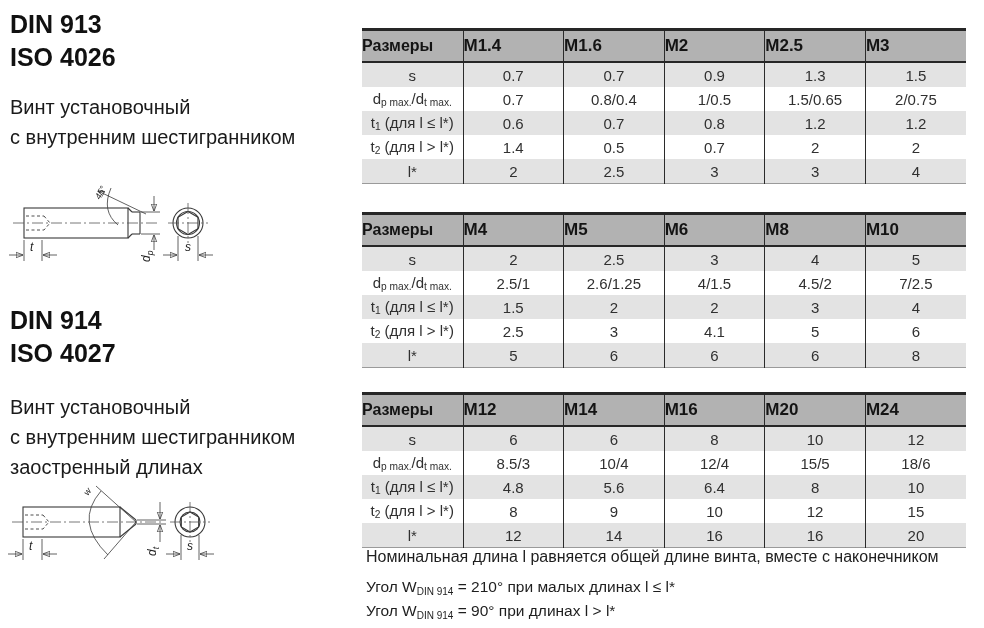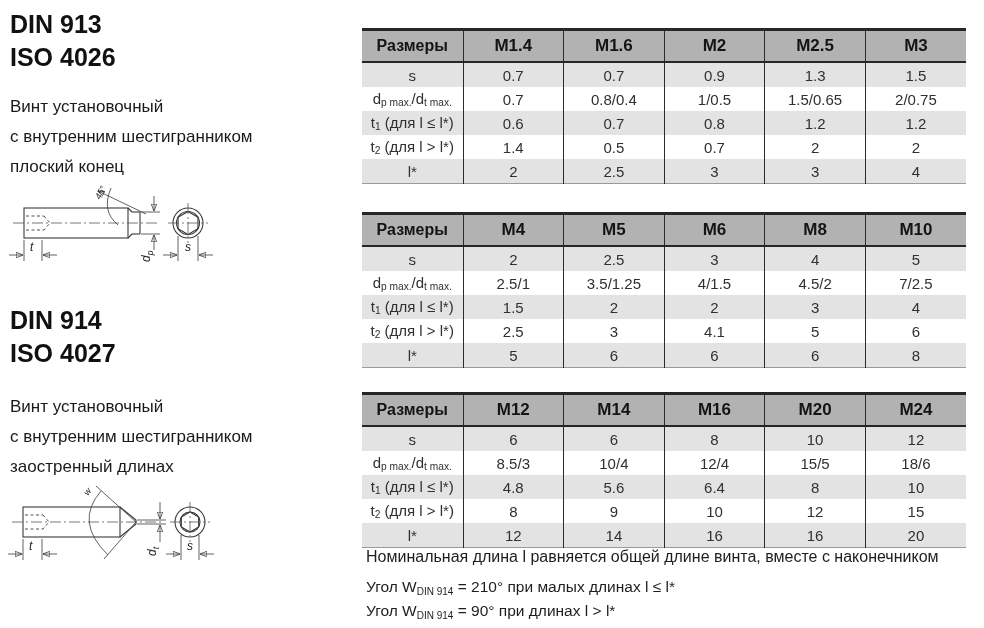--- a/index.html
+++ b/index.html
@@ -1,26 +1,26 @@
 <!DOCTYPE html>
 <html><head>
 <meta charset="utf-8">
 <style>
   html,body{margin:0;padding:0;background:#fff;}
   #page{position:relative;width:984px;height:628px;background:#fff;overflow:hidden;
         font-family:"Liberation Sans","DejaVu Sans",sans-serif;color:#262626;}
 
   .std-block{position:absolute;left:10px;font-size:25px;font-weight:bold;line-height:33px;color:#111;}
-  .desc-block{position:absolute;left:10px;font-size:17px;line-height:30px;color:#1a1a1a;}
+  .desc-block{position:absolute;left:10px;font-size:20px;line-height:30px;color:#1a1a1a;}
 
   .dim-table{position:absolute;left:362px;width:604px;border-collapse:collapse;table-layout:fixed;
              border-bottom:1px solid #9a9a9a;}
   .dim-table col.c0{width:101px;}
   .dim-table th{height:30px;background:#b2b2b2;border-top:3px solid #262626;border-bottom:2px solid #262626;
-                font-weight:bold;font-size:17px;color:#141414;text-align:center;padding:0;}
+                font-weight:bold;font-size:17px;color:#141414;text-align:left;padding:0;}
   .dim-table th.hdr-label{font-size:16px;}
   .dim-table td{height:24px;text-align:center;font-size:15px;color:#303030;padding:0;}
   .dim-table th + th, .dim-table td + td{border-left:1px solid #2b2b2b;}
   .dim-table tbody tr:nth-child(odd) td{background:#e3e3e3;}
   .dim-table td.lbl{font-size:15px;}
   .sub{font-size:0.68em;vertical-align:-0.18em;}
 
   .note{position:absolute;left:366px;font-size:16px;color:#1e1e1e;text-align:center;}
   .note .sub{font-size:10px;vertical-align:-3px;}
 
@@ -39,21 +39,20 @@
 
 <div id="page">
 
   <div class="std-block" style="top:8px">
     <div>DIN 913</div>
     <div>ISO 4026</div>
   </div>
   <div class="desc-block" style="top:92px">
     <div>Винт установочный</div>
     <div>с внутренним шестигранником</div>
-    <div>плоский конец</div>
   </div>
 
   <svg style="left:0;top:178px" width="250" height="125" viewBox="0 0 250 125">
     <defs>
       <marker id="arr" viewBox="0 0 10 10" refX="9.5" refY="5" markerWidth="9" markerHeight="9" orient="auto">
         <path d="M0,1.3 L10,5 L0,8.7 z" fill="#3a3a3a" stroke="none"></path>
       </marker>
     </defs>
     <g>
       <rect x="24" y="30" width="104" height="30"></rect>
@@ -242,21 +241,21 @@
         <td class="lbl"><span>s</span></td>
         <td>2</td>
         <td>2.5</td>
         <td>3</td>
         <td>4</td>
         <td>5</td>
       </tr>
       <tr>
         <td class="lbl"><span>d</span><span class="sub">p max.</span><span>/d</span><span class="sub">t max.</span></td>
         <td>2.5/1</td>
-        <td>3.5/1.25</td>
+        <td>2.6/1.25</td>
         <td>4/1.5</td>
         <td>4.5/2</td>
         <td>7/2.5</td>
       </tr>
       <tr>
         <td class="lbl"><span>t</span><span class="sub">1</span><span> (для l ≤ l*)</span></td>
         <td>1.5</td>
         <td>2</td>
         <td>2</td>
         <td>3</td>

